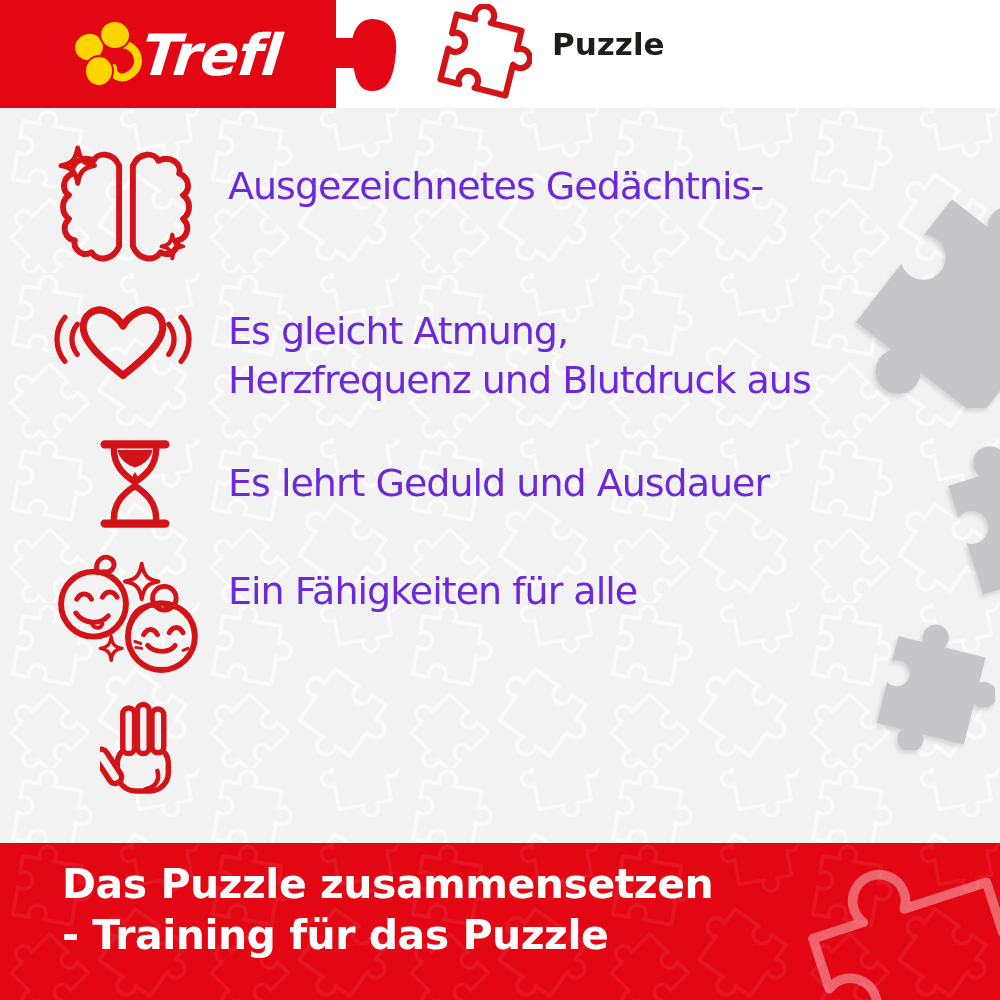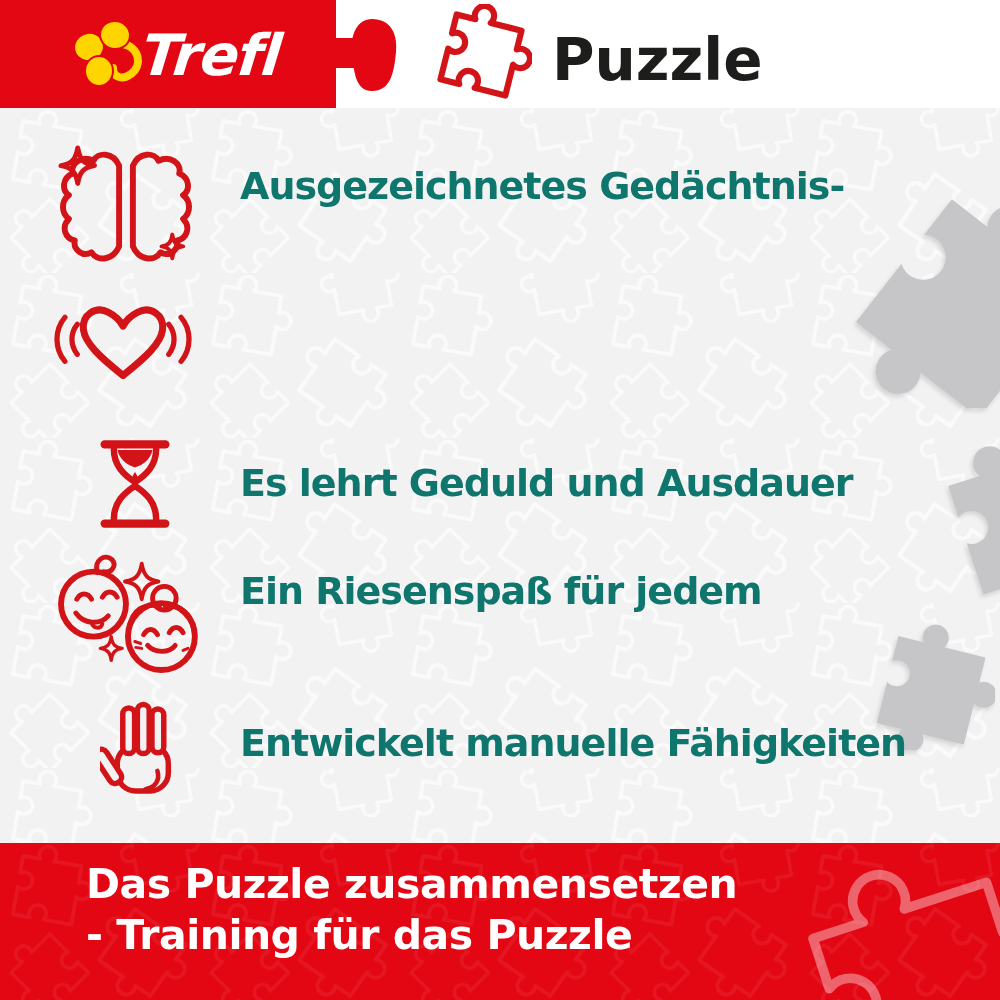--- a/index.html
+++ b/index.html
@@ -4,38 +4,38 @@
 <style>
   html,body{margin:0;padding:0;background:#ffffff;}
   .page{position:relative;width:1000px;height:1000px;overflow:hidden;background:#ffffff;
         font-family:"DejaVu Sans","Liberation Sans",sans-serif;}
   .abs{position:absolute;}
 
   
   .header{position:absolute;left:0;top:0;width:1000px;height:110px;background:#ffffff;}
   .logo-text{position:absolute;left:142px;top:22px;color:#ffffff;font-size:57px;font-weight:bold;
              font-style:italic;transform:skewX(-6deg);letter-spacing:-1px;}
-  .product-label{position:absolute;left:552px;top:26px;color:#1d1d1b;font-size:58px;font-weight:bold;
+  .product-label{position:absolute;left:552px;top:26px;color:#1d1d1b;font-size:31px;font-weight:bold;
                  letter-spacing:0px;}
 
   
   .content{position:absolute;left:0;top:108px;width:1000px;height:735px;background:#f3f2f3;}
-  .benefit-text{position:absolute;left:240px;color:#0f766e;font-size:38px;font-weight:bold;
+  .benefit-text{position:absolute;left:228px;color:#6d28d9;font-size:38px;font-weight:normal;
                 line-height:49px;letter-spacing:-1px;white-space:nowrap;}
   .benefit-text span{display:block;}
   .t1{top:54px;} .t2{top:199px;} .t3{top:351px;} .t4{top:459px;} .t5{top:611px;}
   .icon{position:absolute;}
   .i1{left:52px;top:36px;}  .i2{left:48px;top:190px;} .i3{left:98px;top:330px;}
   .i4{left:46px;top:442px;} .i5{left:100px;top:590px;}
   .gray-piece{position:absolute;filter:drop-shadow(-2px 3px 2px rgba(0,0,0,0.12));}
 
   
   .footer{position:absolute;left:0;top:843px;width:1000px;height:157px;background:#e30613;overflow:hidden;}
   .footer-text{position:absolute;left:62px;top:16px;color:#ffffff;font-size:41px;font-weight:bold;
-               line-height:51px;letter-spacing:-0.5px;white-space:nowrap;margin-left:24px;}
+               line-height:51px;letter-spacing:-0.5px;white-space:nowrap;}
   .footer-text span{display:block;}
 </style>
 </head>
 <body>
 
 <div class="page">
 
   <div class="header">
     <svg class="abs" style="left:0;top:0" width="410" height="108">
       <rect x="0" y="0" width="336" height="108" fill="#e30613"></rect>
@@ -97,20 +97,24 @@
 
     <svg class="icon i2" width="150" height="88" viewBox="0 0 170 100">
       <g stroke="#d21318" fill="none" stroke-linecap="round" stroke-linejoin="round">
         <path stroke-width="8" d="M85,88 C60,68 42,52 40,36 C38,19 54,9 68,16 C76,20 82,26 85,32 C88,26 94,20 102,16 C116,9 132,19 130,36 C128,52 110,68 85,88 Z"></path>
         <path stroke-width="6" d="M33,30 C25,40 25,54 33,64"></path>
         <path stroke-width="6" d="M19,22 C7,36 7,58 19,72"></path>
         <path stroke-width="6" d="M137,30 C145,40 145,54 137,64"></path>
         <path stroke-width="6" d="M151,22 C163,36 163,58 151,72"></path>
       </g>
     </svg>
+    <div class="benefit-text t2">
+      <span>Es gleicht Atmung,</span>
+      <span>Herzfrequenz und Blutdruck aus</span>
+    </div>
 
     <svg class="icon i3" width="74" height="92" viewBox="0 0 80 100">
       <g stroke="#d21318" fill="none" stroke-linecap="round" stroke-linejoin="round">
         <path stroke-width="9" d="M7,7 H73"></path>
         <path stroke-width="7" d="M17,12 C17,30 28,40 40,48 C52,40 63,30 63,12"></path>
         <path stroke-width="7" d="M17,88 C17,70 28,60 40,52 C52,60 63,70 63,88"></path>
         <path stroke-width="9" d="M7,93 H73"></path>
         <path stroke-width="0" fill="#d21318" d="M21,13 H59 C57,23 49,29 40,32 C31,29 23,23 21,13 Z"></path>
         <path stroke-width="0" fill="#d21318" d="M40,37 C44,43 45,47 40,51 C35,47 36,43 40,37 Z"></path>
       </g>
@@ -133,36 +137,33 @@
         <circle cx="120" cy="49" r="12" stroke-width="5"></circle>
         <path stroke-width="5" d="M84,80 C87,60 100,54 115,57"></path>
         <path stroke-width="5" d="M150,82 C148,64 136,56 121,57"></path>
         <path stroke-width="5" d="M99,86 C103,79 109,79 113,86"></path>
         <path stroke-width="5" d="M125,84 C129,77 135,77 139,84"></path>
         <path stroke-width="5" d="M103,97 C110,105 125,105 131,97"></path>
         <path stroke-width="3" d="M90,93 l6,2 M91,99 l6,1 M144,100 l-5,2"></path>
       </g>
     </svg>
     <div class="benefit-text t4">
-      <span>Ein Riesenspaß für jedem</span>
+      <span>Ein Fähigkeiten für alle</span>
     </div>
 
     <svg class="icon i5" width="82" height="103" viewBox="0 0 90 105">
       <g stroke="#d21318" stroke-linecap="round" stroke-linejoin="round">
         <rect x="19" y="48" width="56" height="50" rx="20" stroke-width="6" fill="#f3f2f3"></rect>
         <rect x="2" y="50" width="14" height="42" rx="7" transform="rotate(-33 9 71)" stroke-width="6" fill="#f3f2f3"></rect>
         <rect x="25" y="7" width="13" height="50" rx="6.5" stroke-width="6" fill="#f3f2f3"></rect>
         <rect x="41" y="3" width="13" height="54" rx="6.5" stroke-width="6" fill="#f3f2f3"></rect>
         <rect x="57" y="8" width="13" height="48" rx="6.5" stroke-width="6" fill="#f3f2f3"></rect>
         <path d="M50,96 C61,94 66,86 63,76" stroke-width="5" fill="none"></path>
       </g>
     </svg>
-    <div class="benefit-text t5">
-      <span>Entwickelt manuelle Fähigkeiten</span>
-    </div>
   </div>
 
   <div class="footer">
     <svg class="abs" style="left:0;top:0" width="1000" height="157">
       <rect width="1000" height="157" fill="url(#pz)" opacity="0.10"></rect>
     </svg>
     <svg class="abs" style="left:770px;top:5px" width="280" height="280">
       <path d="M20,20 H42 a11,11 0 1 1 18,0 H96 V42 a11,11 0 1 1 0,18 V96 H60 a11,11 0 1 1 -18,0 H20 V60 a11,11 0 1 0 0,-18 Z" stroke="#ffffff" opacity="0.38" stroke-width="4" fill="none" stroke-linejoin="round" transform="rotate(-18 140 140) translate(15,15) scale(2.4)"></path>
     </svg>
     <div class="footer-text">

